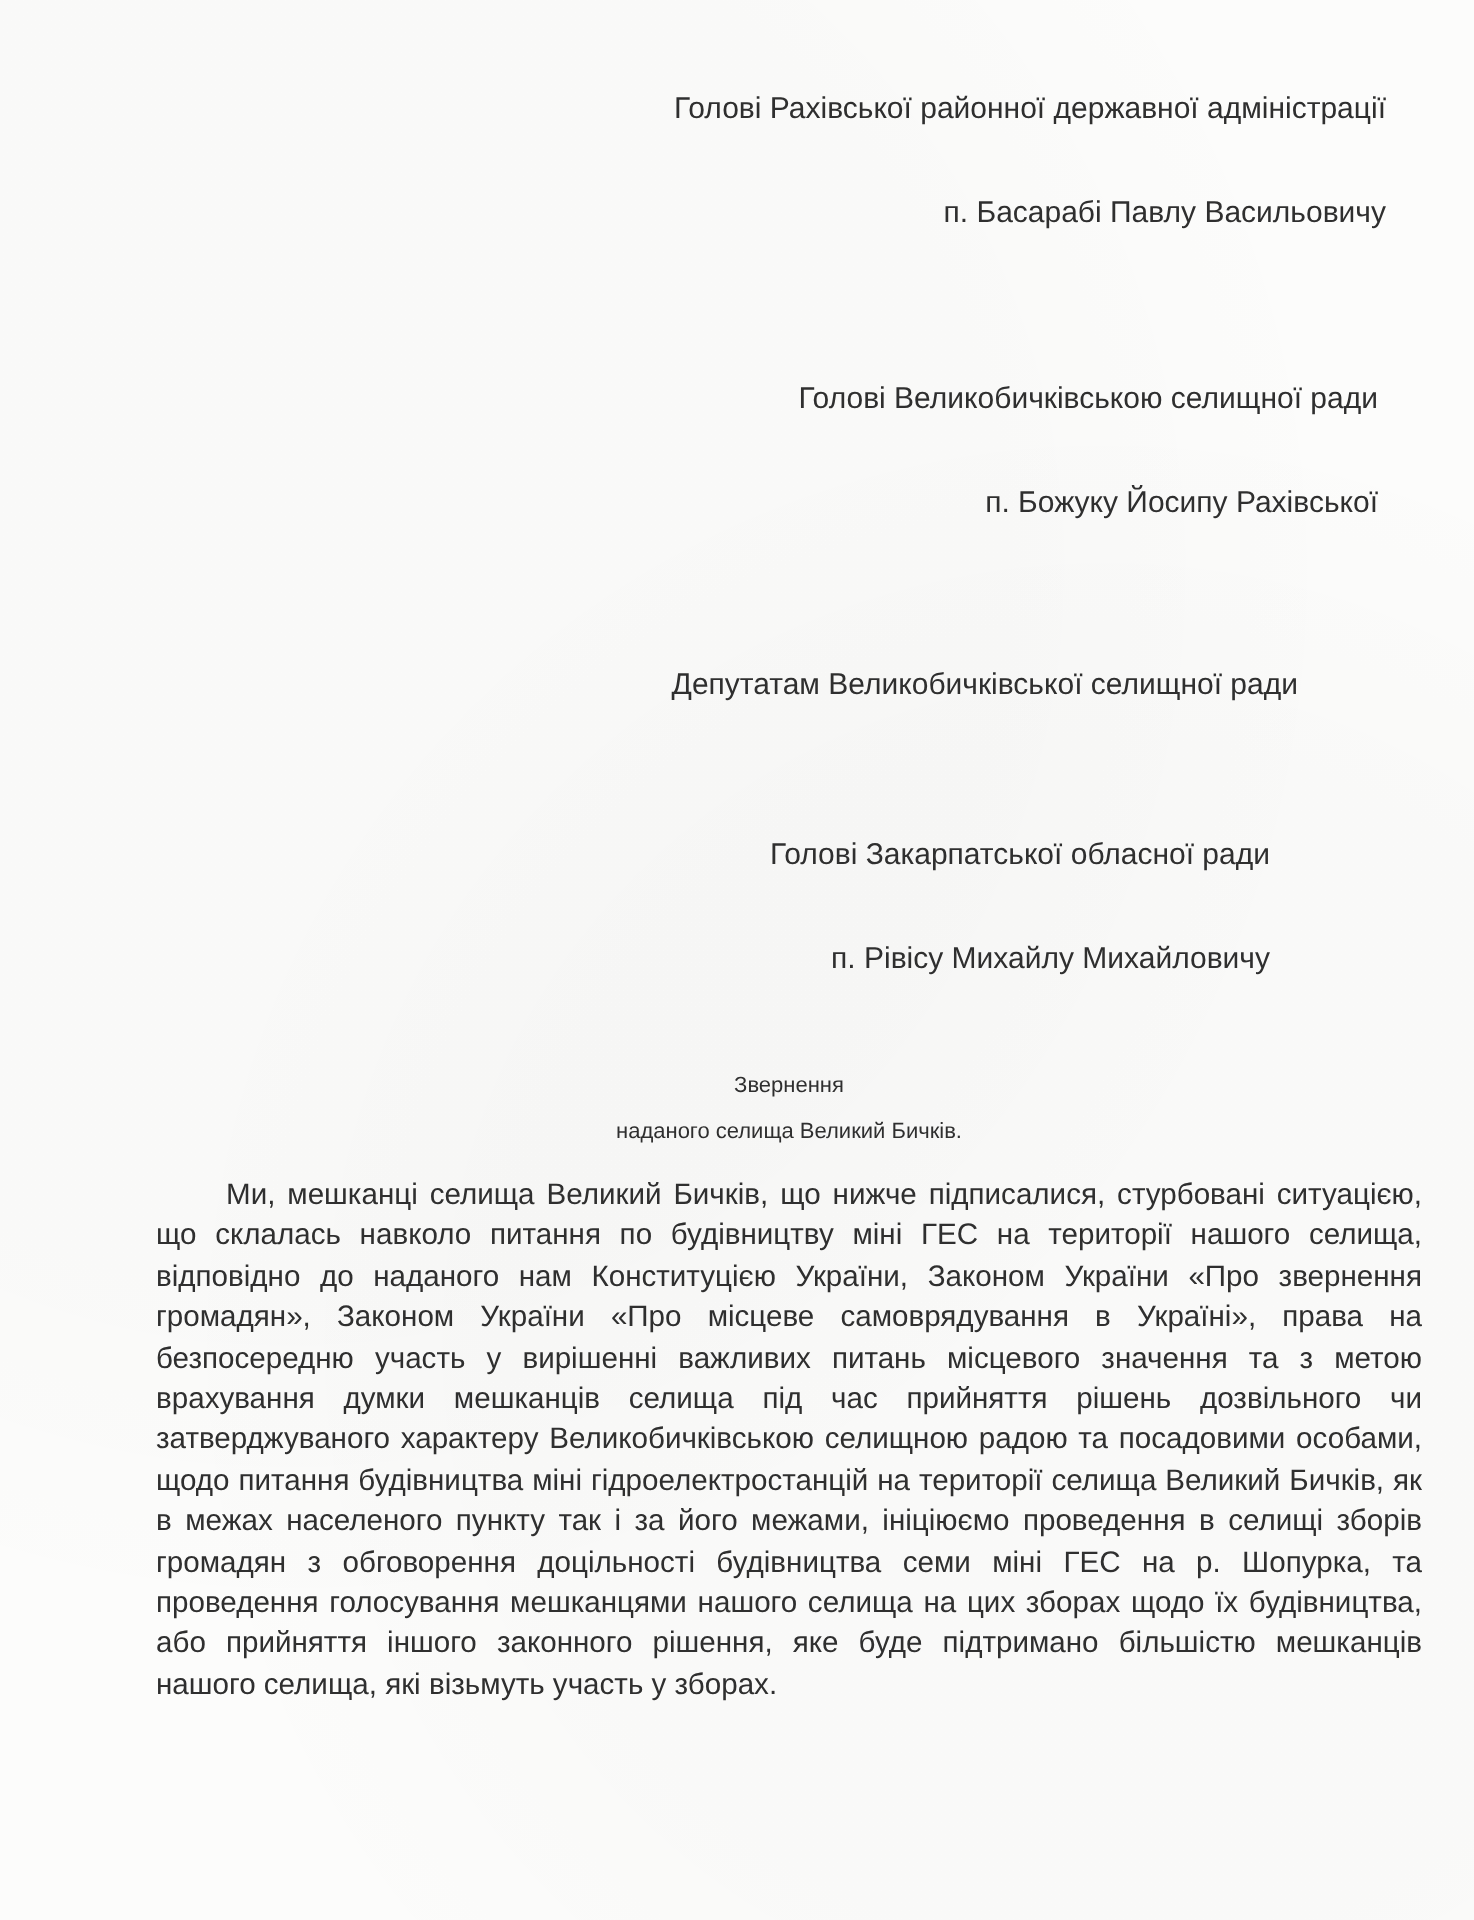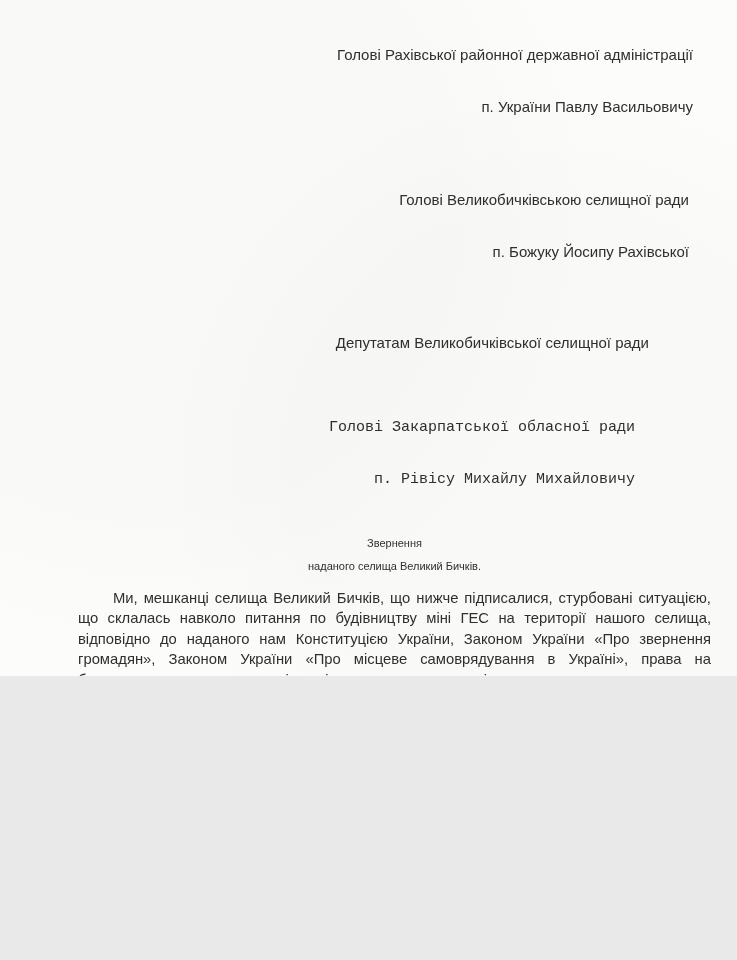--- a/index.html
+++ b/index.html
@@ -3,21 +3,21 @@
 <meta charset="utf-8">
 <style>
   html, body {
     margin: 0;
     padding: 0;
     background: #e9e9e9;
   }
   .page {
     position: relative;
     width: 737px;
-    height: 676px;
+    height: 960px;
     margin: 0 auto;
     background: #fcfcfb;
     color: #2f2f2f;
     font-family: "Liberation Sans", sans-serif;
     box-sizing: border-box;
     padding: 16px 26px 8px 78px;
     overflow: hidden;
     
     background-image: radial-gradient(circle at 20% 30%, rgba(0,0,0,0.012) 0 40%, transparent 60%),
                       radial-gradient(circle at 75% 70%, rgba(0,0,0,0.01) 0 35%, transparent 55%);
@@ -25,21 +25,21 @@
   .addresses {
     text-align: right;
     font-size: 15px;
     line-height: 26px;
   }
   .addr-block { white-space: pre-line; }
   .addr-1 { padding-right: 18px; margin-bottom: 15px; }
   .addr-2 { padding-right: 22px; margin-bottom: 13px; }
   .addr-3 { padding-right: 62px; margin-bottom: 7px; }
   .addr-4 { padding-right: 0px;  margin-bottom: 9px; }
-  .addr-5 { padding-right: 76px; margin-bottom: 0; font-family: Liberation Mono, monospace; }
+  .addr-5 { padding-right: 76px; margin-bottom: 0; }
   .addr-line { display: block; }
   .title {
     text-align: center;
     font-size: 11px;
     line-height: 23px;
     margin-top: 13px;
   }
   .title-line { display: block; }
   .body-text {
     margin-top: 10px;
@@ -54,21 +54,21 @@
 </style>
 </head>
 <body>
 
 <div class="page">
 
   <div class="addresses">
 
     <div class="addr-block addr-1">
       <span class="addr-line">Голові Рахівської районної державної адміністрації</span>
-      <span class="addr-line">п. України Павлу Васильовичу</span>
+      <span class="addr-line">п. Басарабі Павлу Васильовичу</span>
     </div>
 
     <div class="addr-block addr-2">
       <span class="addr-line">Голові Великобичківською селищної ради</span>
       <span class="addr-line">п. Божуку Йосипу Рахівської</span>
     </div>
 
     <div class="addr-block addr-3">
       <span class="addr-line">Депутатам Великобичківської селищної ради</span>
     </div>

